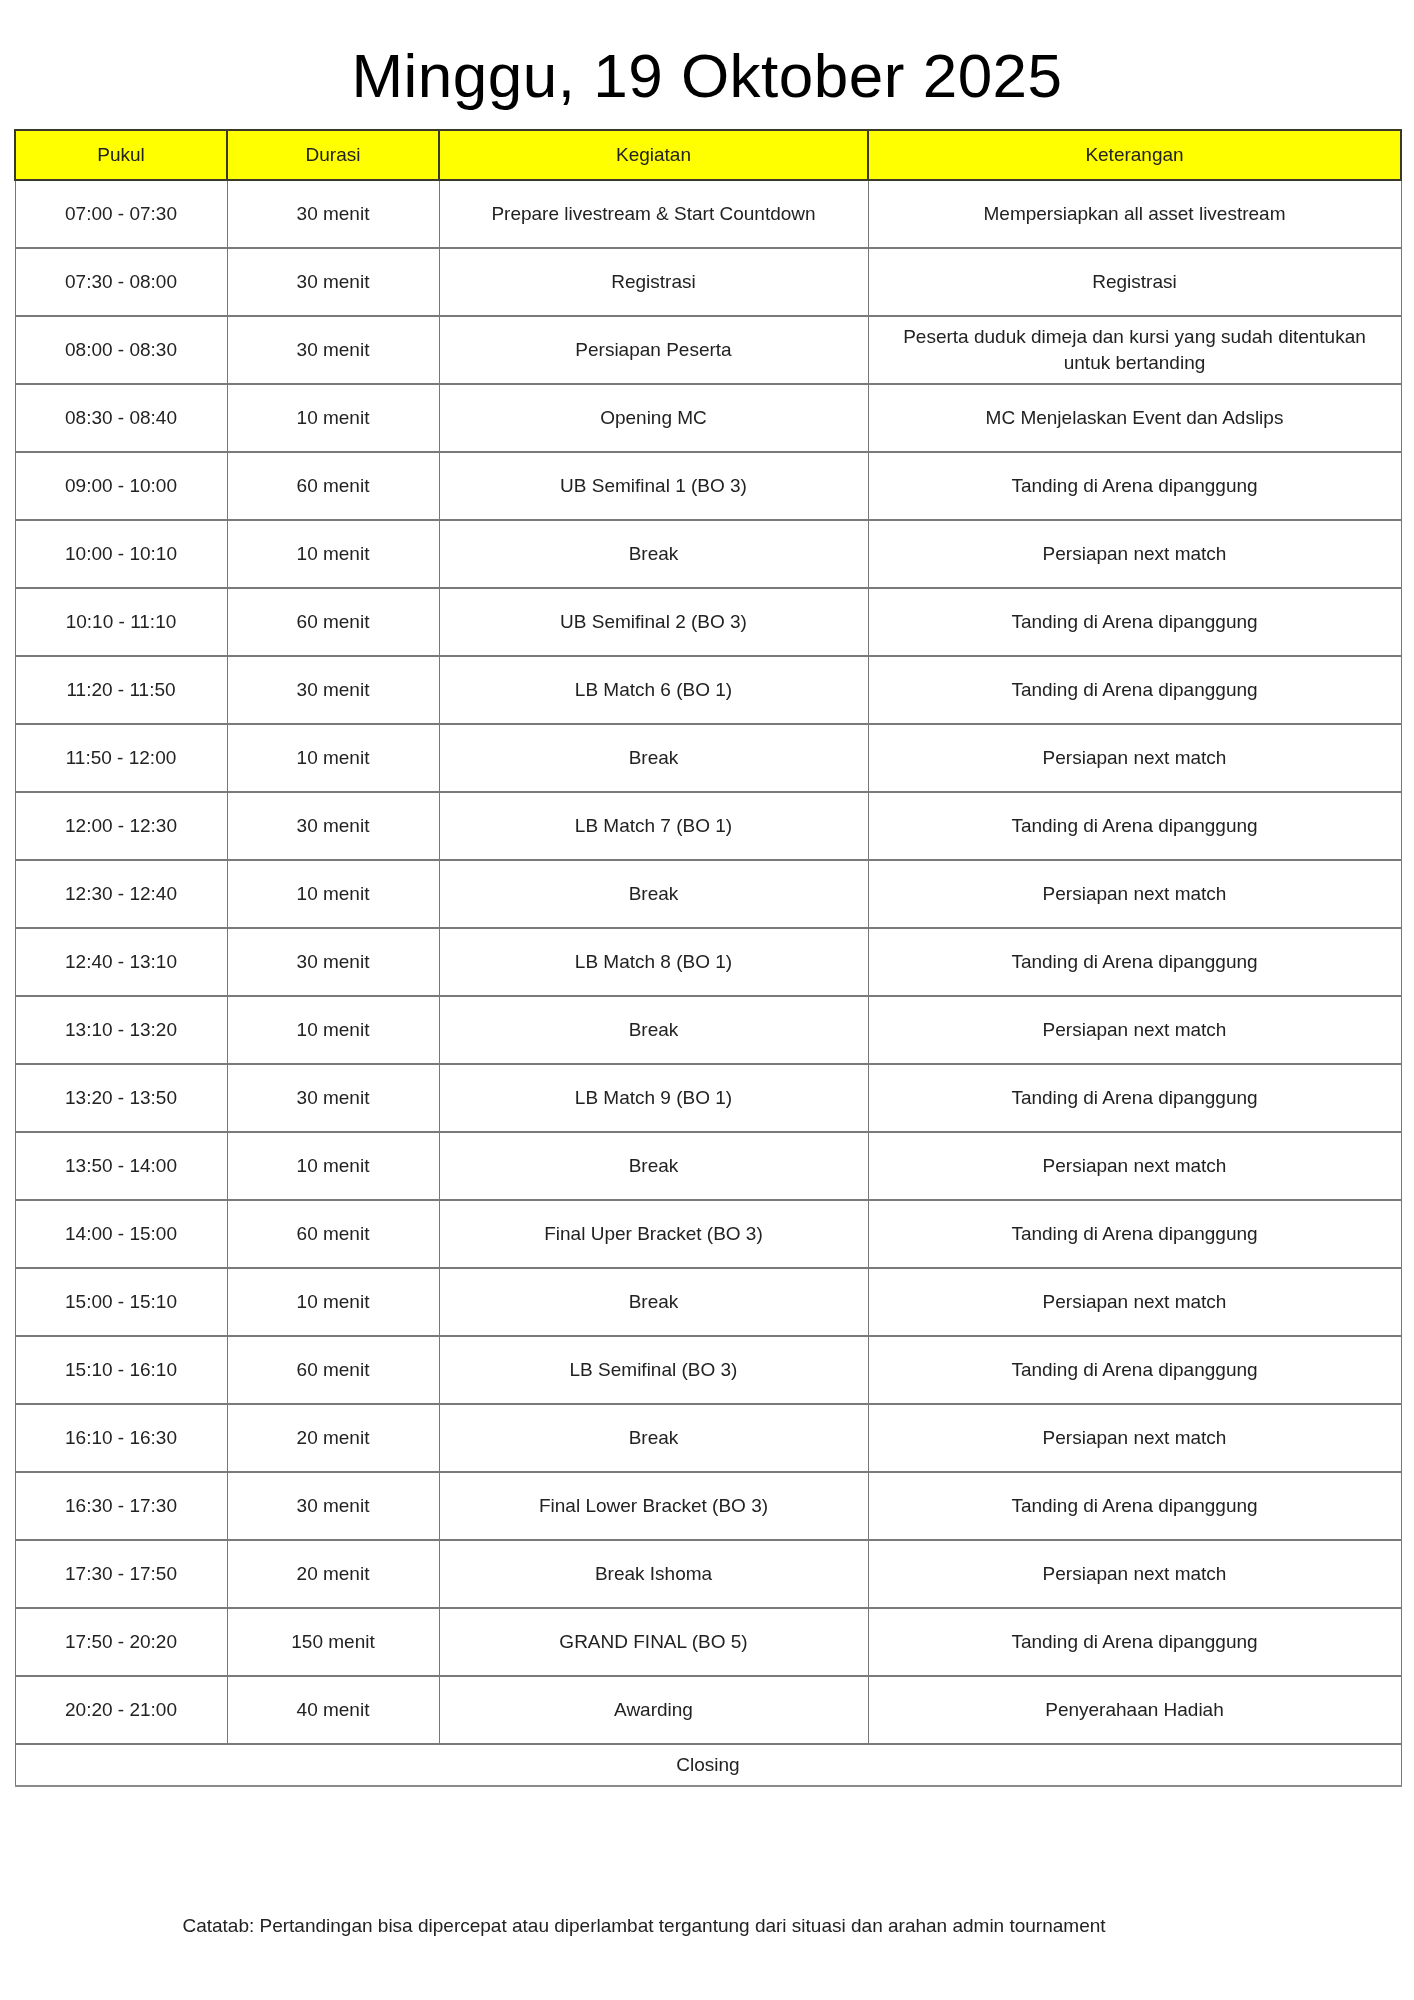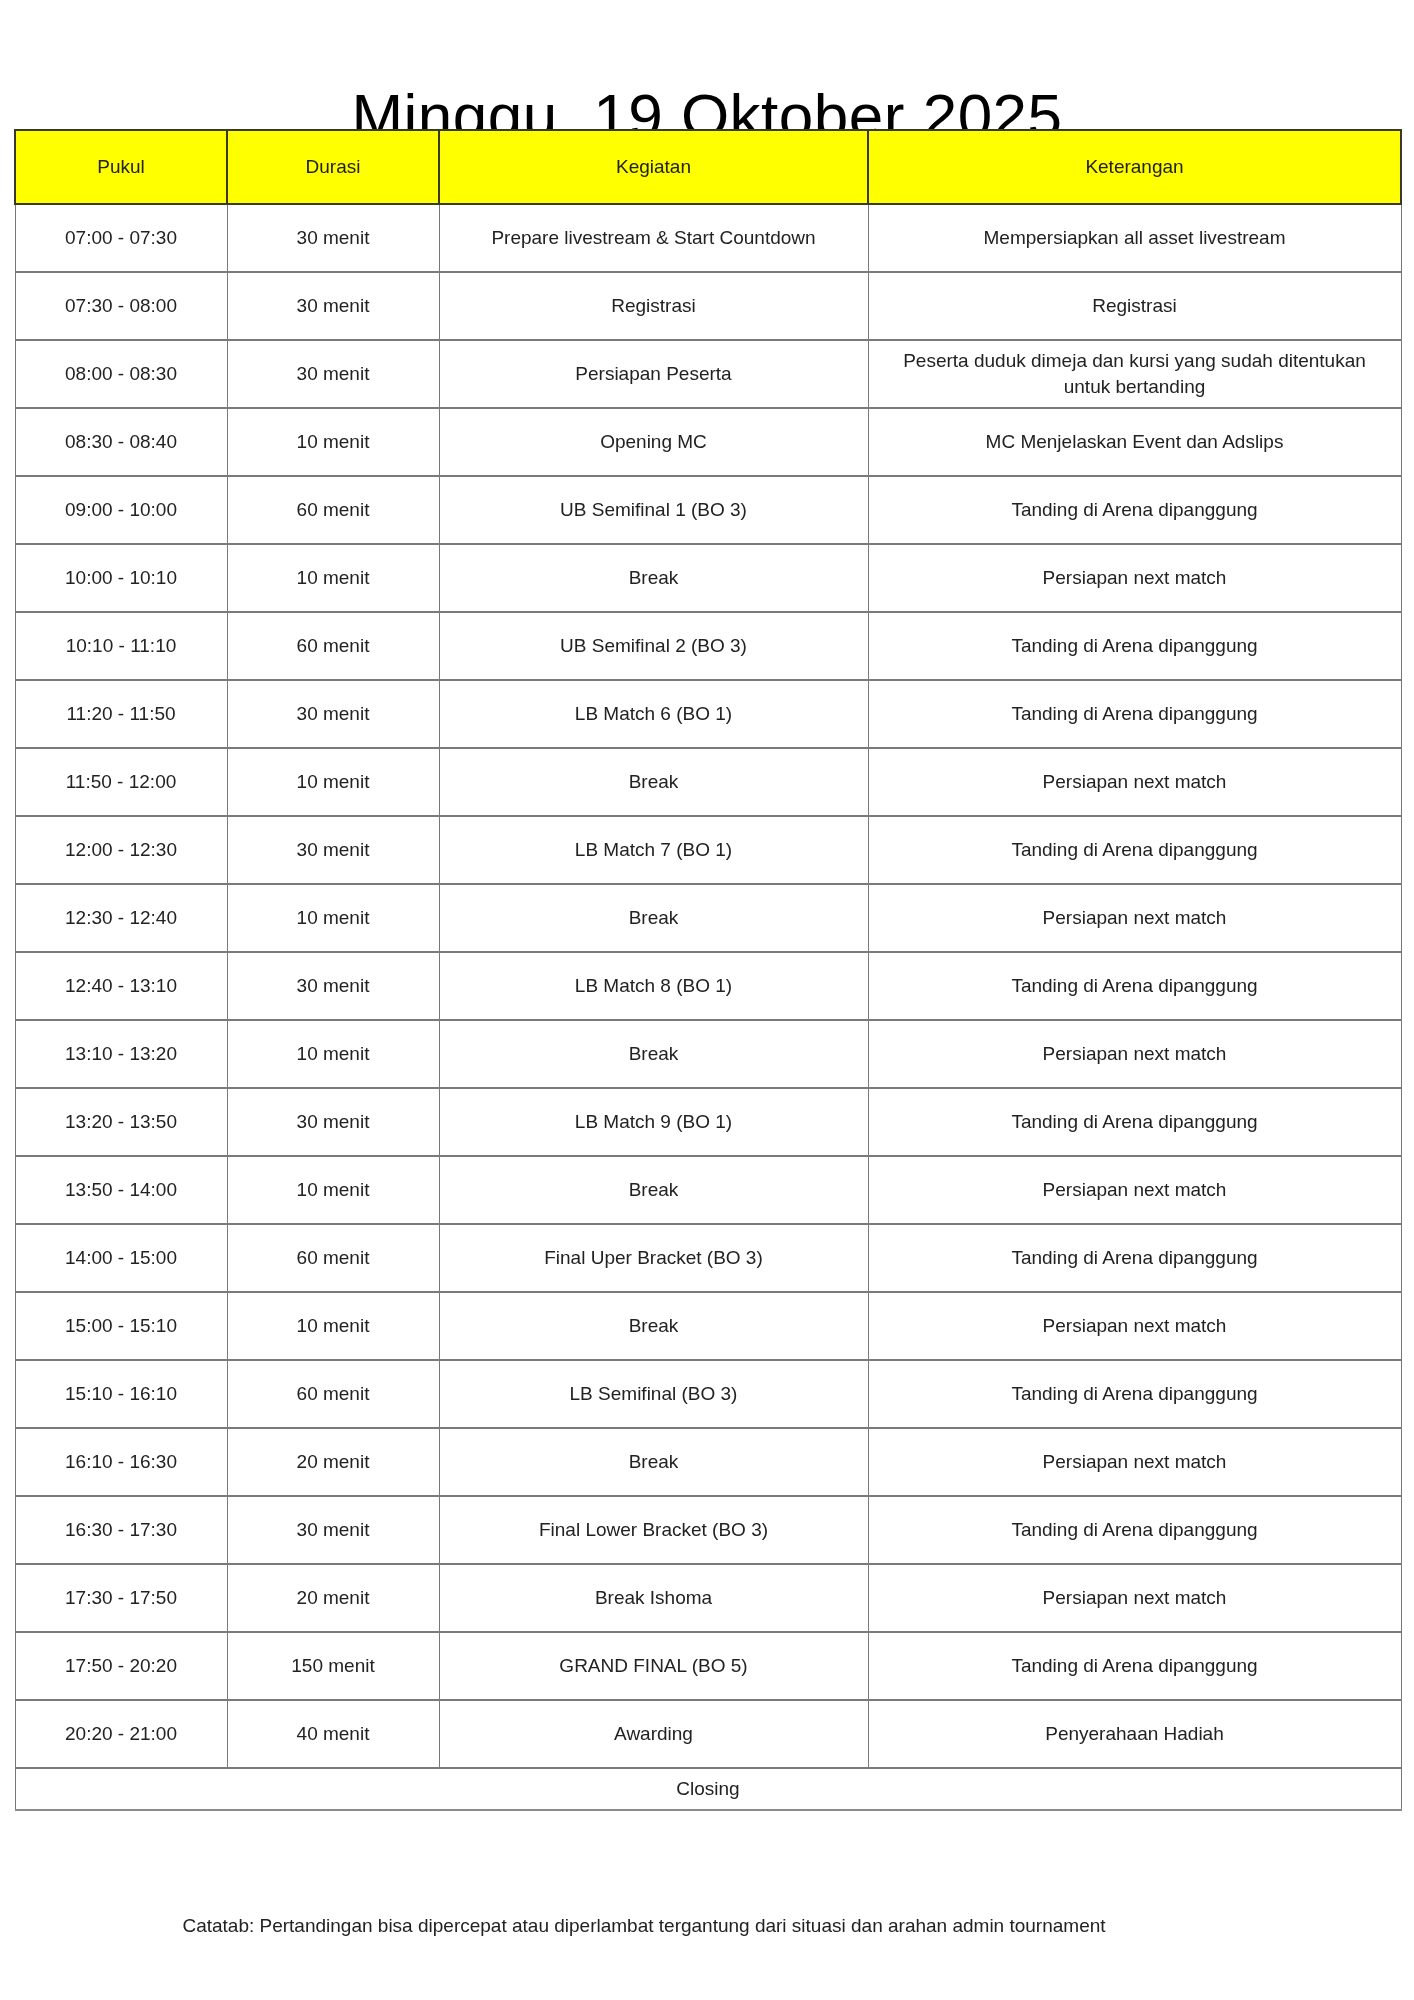--- a/index.html
+++ b/index.html
@@ -18,21 +18,20 @@
     .title {
       position: absolute;
       left: 0;
       top: 38px;
       width: 1414px;
       text-align: center;
       font-size: 62px;
       line-height: 76px;
       color: #000;
       letter-spacing: 0.5px;
-      margin-top: 40px;
     }
     table.schedule {
       position: absolute;
       left: 14px;
       top: 129px;
       width: 1386px;
       border-collapse: collapse;
       table-layout: fixed;
     }
     table.schedule col.c1 { width: 212px; }
@@ -41,21 +40,21 @@
     table.schedule col.c4 { width: 533px; }
     table.schedule th {
       background: #ffff00;
       height: 40px;
       font-weight: normal;
       font-size: 19px;
       color: #222;
       border: 2px solid #3a3a2a;
       text-align: center;
       vertical-align: middle;
-      padding: 16px;
+      padding: 4px;
     }
     table.schedule td {
       height: 66px;
       font-size: 19px;
       color: #222;
       border-left: 1.5px solid #777;
       border-right: 1.5px solid #777;
       border-bottom: 2px solid #7a7a7a;
       text-align: center;
       vertical-align: middle;

